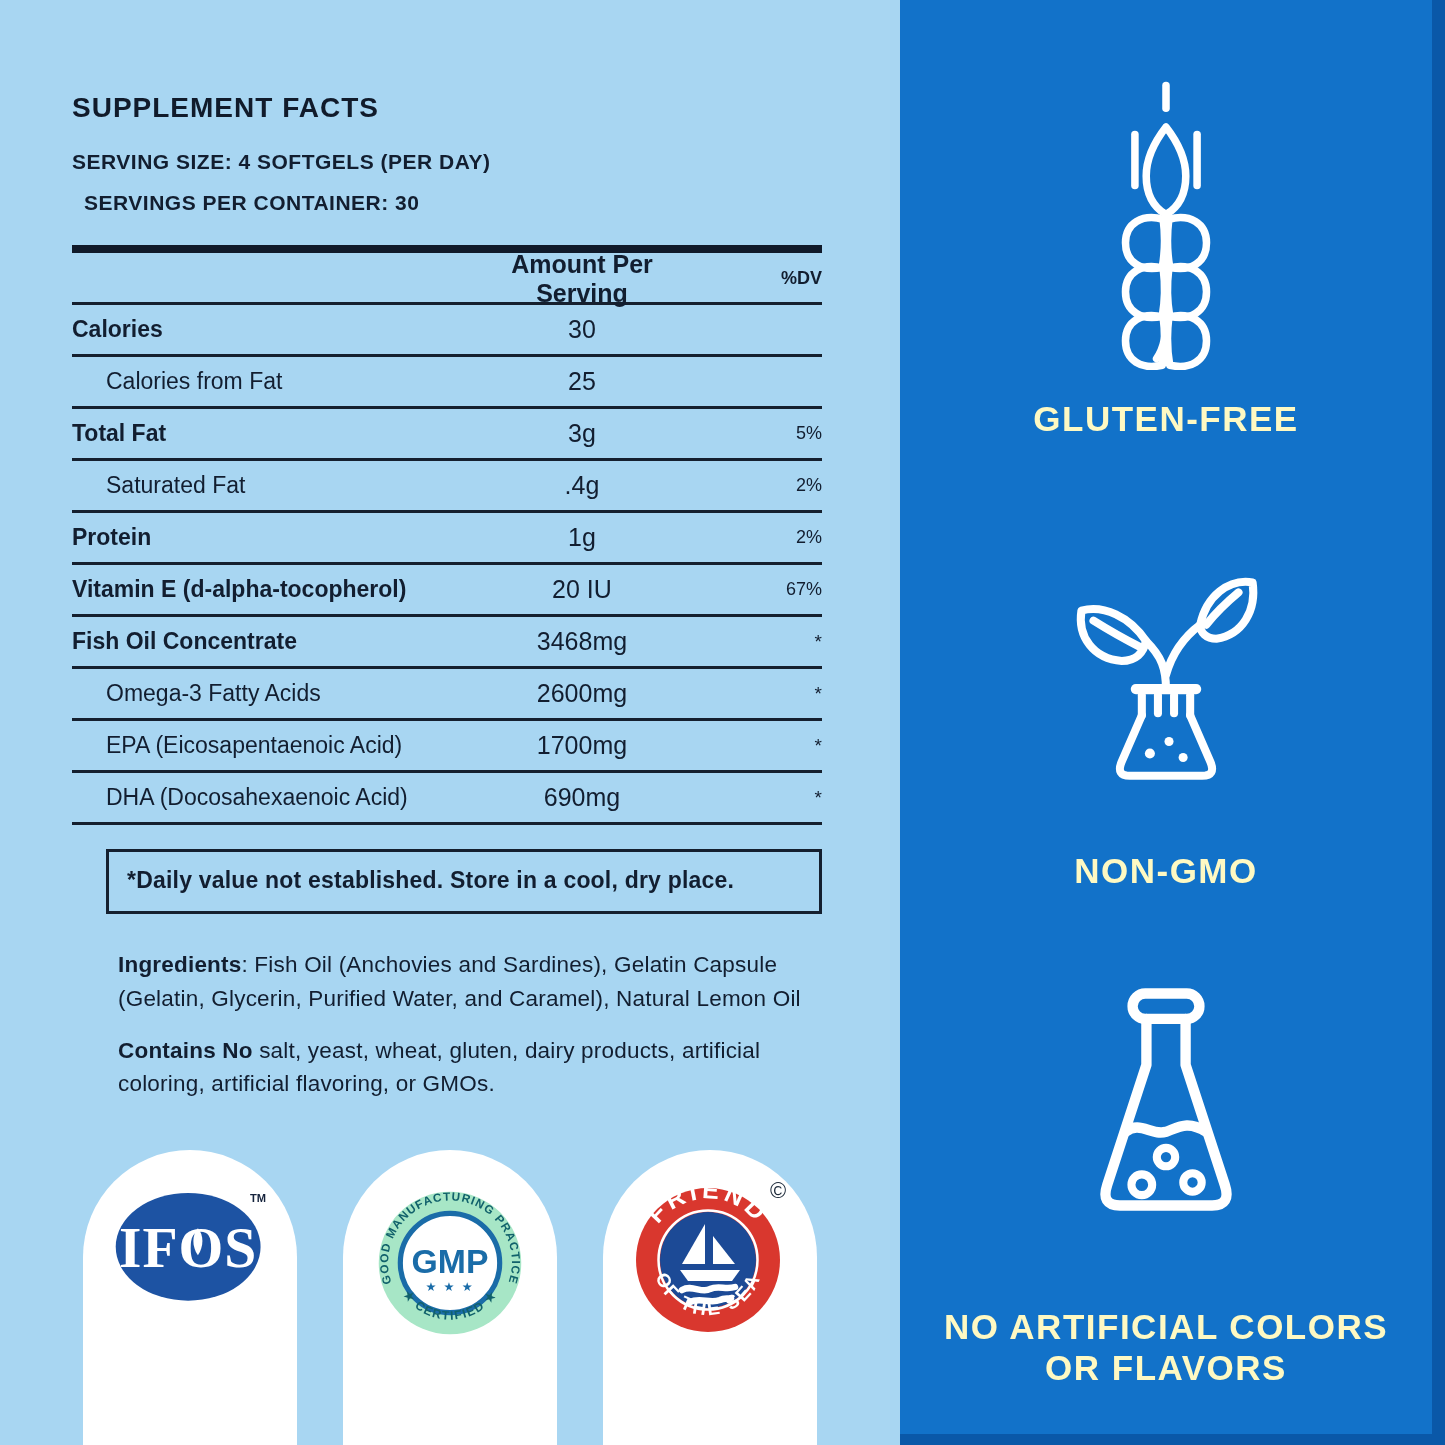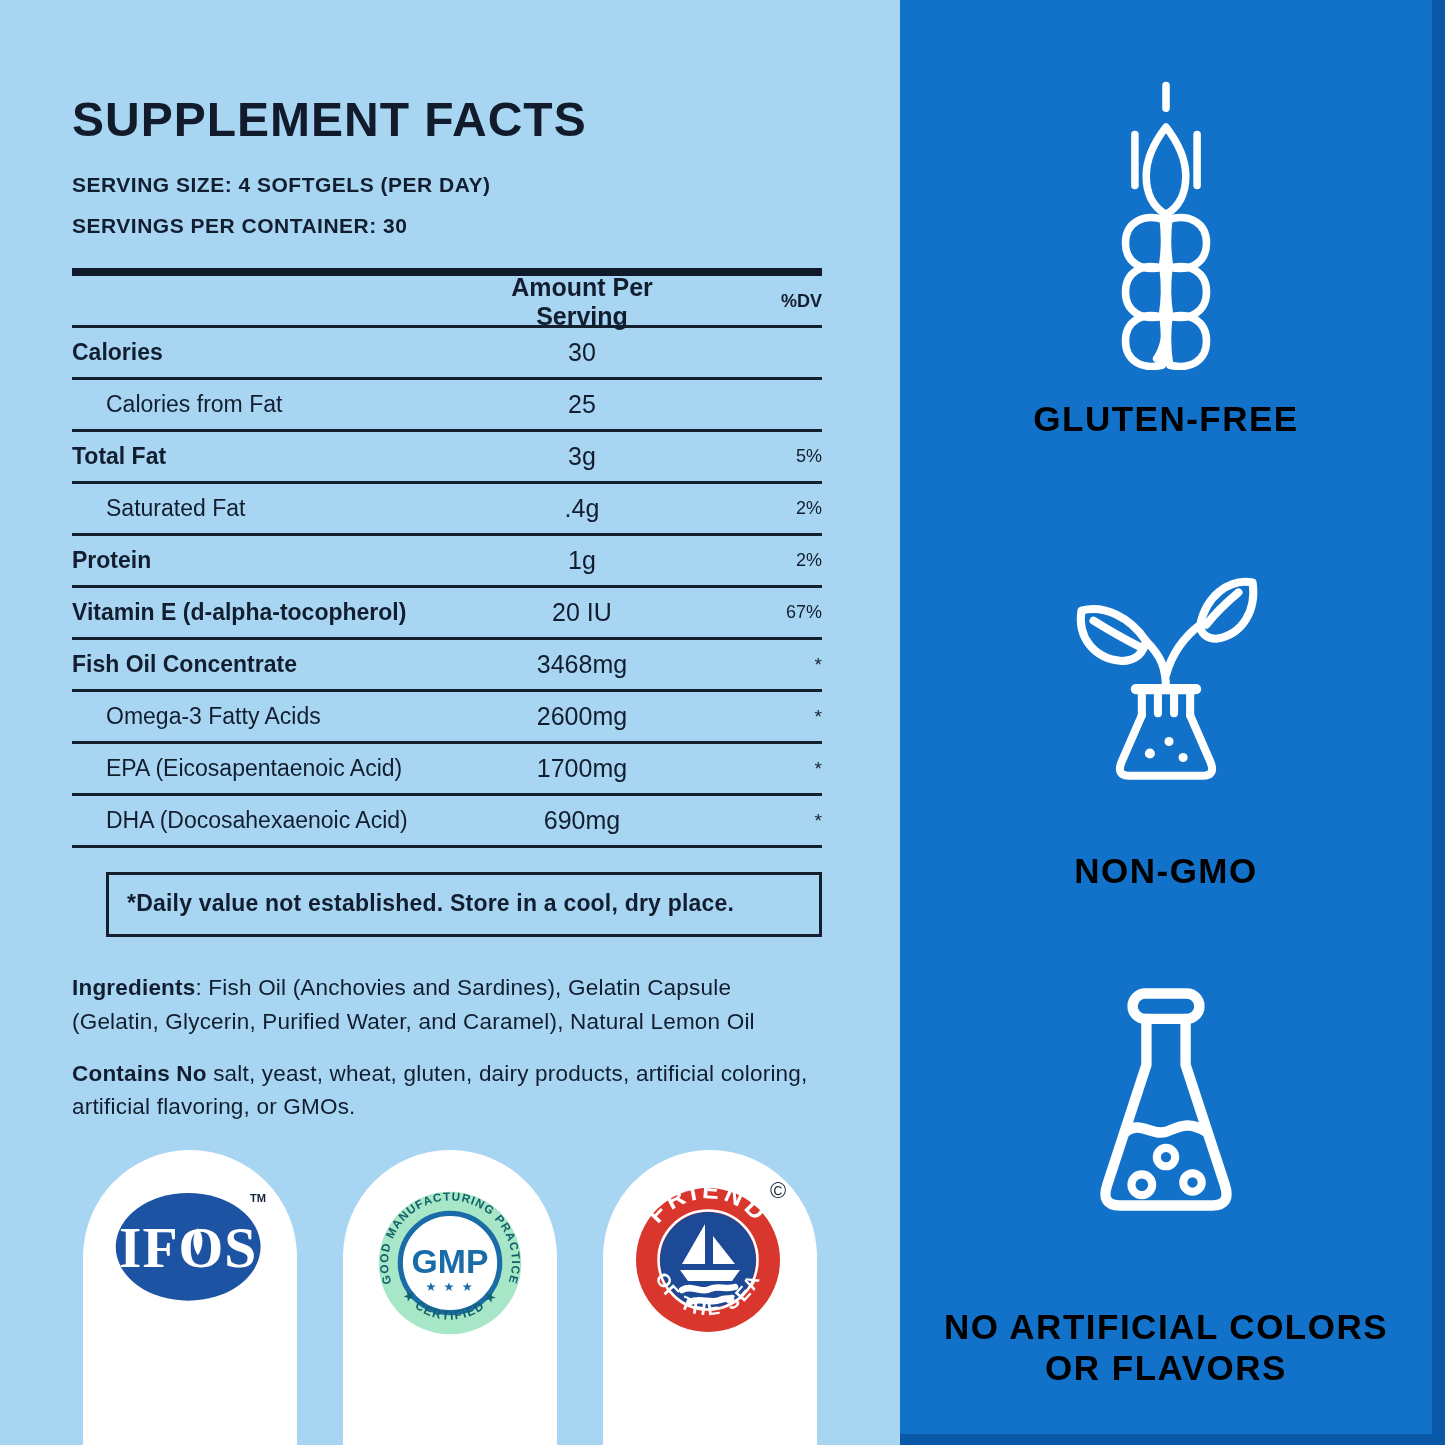--- a/index.html
+++ b/index.html
@@ -2,60 +2,60 @@
 <html><head>
 <meta charset="utf-8">
 <style>
   * { margin:0; padding:0; box-sizing:border-box; }
   body { font-family:"Liberation Sans", sans-serif; background:#e8e8e8; }
   .canvas { width:1445px; height:1445px; position:relative; display:flex; overflow:hidden; }
 
   
   .left-panel { width:900px; height:1445px; background:#a8d6f2; position:relative; color:#121e30; }
   .label-content { padding:92px 78px 0 72px; }
-  .sf-title { font-size:48px; font-weight:800; letter-spacing:1px; color:#111b2b; }
+  .sf-title { font-size:28px; font-weight:800; letter-spacing:1px; color:#111b2b; }
   .serving-line { font-size:21px; font-weight:700; letter-spacing:.5px; margin-top:26px; }
-  .serving-line + .serving-line { margin-top:17px; }
+  .serving-line + .serving-line { margin-top:17px;margin-left:12px; }
   .thick-bar { height:8px; background:#101a2a; margin-top:30px; }
 
   .facts-table { margin-top:2px; }
   .trow { display:flex; align-items:center; height:52px; border-bottom:3px solid #15202f; }
   .trow.header { height:50px; font-weight:700; }
   .tname { flex:0 0 54%; font-size:23px; white-space:nowrap; }
   .tamt  { flex:0 0 28%; font-size:25px; text-align:center; }
   .tdv   { flex:0 0 18%; font-size:18px; text-align:right; }
   .r-bold .tname { font-weight:700; }
   .r-indent .tname { padding-left:34px; }
   .dv-star { font-size:19px; }
 
   .footnote-box { margin-top:24px; border:3px solid #15202f; padding:15px 18px 17px;margin-left:34px; }
   .footnote-box span { font-size:23px; font-weight:600; letter-spacing:.2px; }
 
-  .para { margin-top:34px; font-size:22.5px; line-height:1.5; letter-spacing:.2px; }
+  .para { margin-top:34px; font-size:22.5px; line-height:1.5; letter-spacing:.2px;margin-left:46px; }
   .para + .para { margin-top:18px; }
   .para b { font-weight:700; }
 
   
   .pills { position:absolute; left:0; right:0; bottom:0; top:1150px;
            display:flex; justify-content:center; gap:46px; }
   .pill { width:214px; background:#ffffff; border-radius:107px 107px 0 0;
           display:flex; flex-direction:column; align-items:center; }
   .pill-1 { padding-top:30px; }
   .pill-2 { padding-top:38px; }
   .pill-3 { padding-top:26px; }
 
   
   .right-panel { width:545px; height:1445px; background:#1272c9; position:relative;
                  border-right:13px solid #0a58a8; border-bottom:11px solid #0a58a8; }
   .feature { position:absolute; left:0; right:0; text-align:center; color:#fff; }
   .feature-1 { top:78px; }
   .feature-2 { top:528px; }
   .feature-3 { top:982px; }
   .feature-label { margin:24px auto 0; font-size:35px; font-weight:800; letter-spacing:1.5px;
-                   line-height:1.18; max-width:460px; color:#000000; }
+                   line-height:1.18; max-width:460px; color:#fef9c3; }
   .feature-2 .feature-label { margin-top:26px; }
   .feature-3 .feature-label { margin-top:32px; }
 </style>
 </head>
 <body>
 
 <div class="canvas">
 
   <div class="left-panel">
     <div class="label-content">

